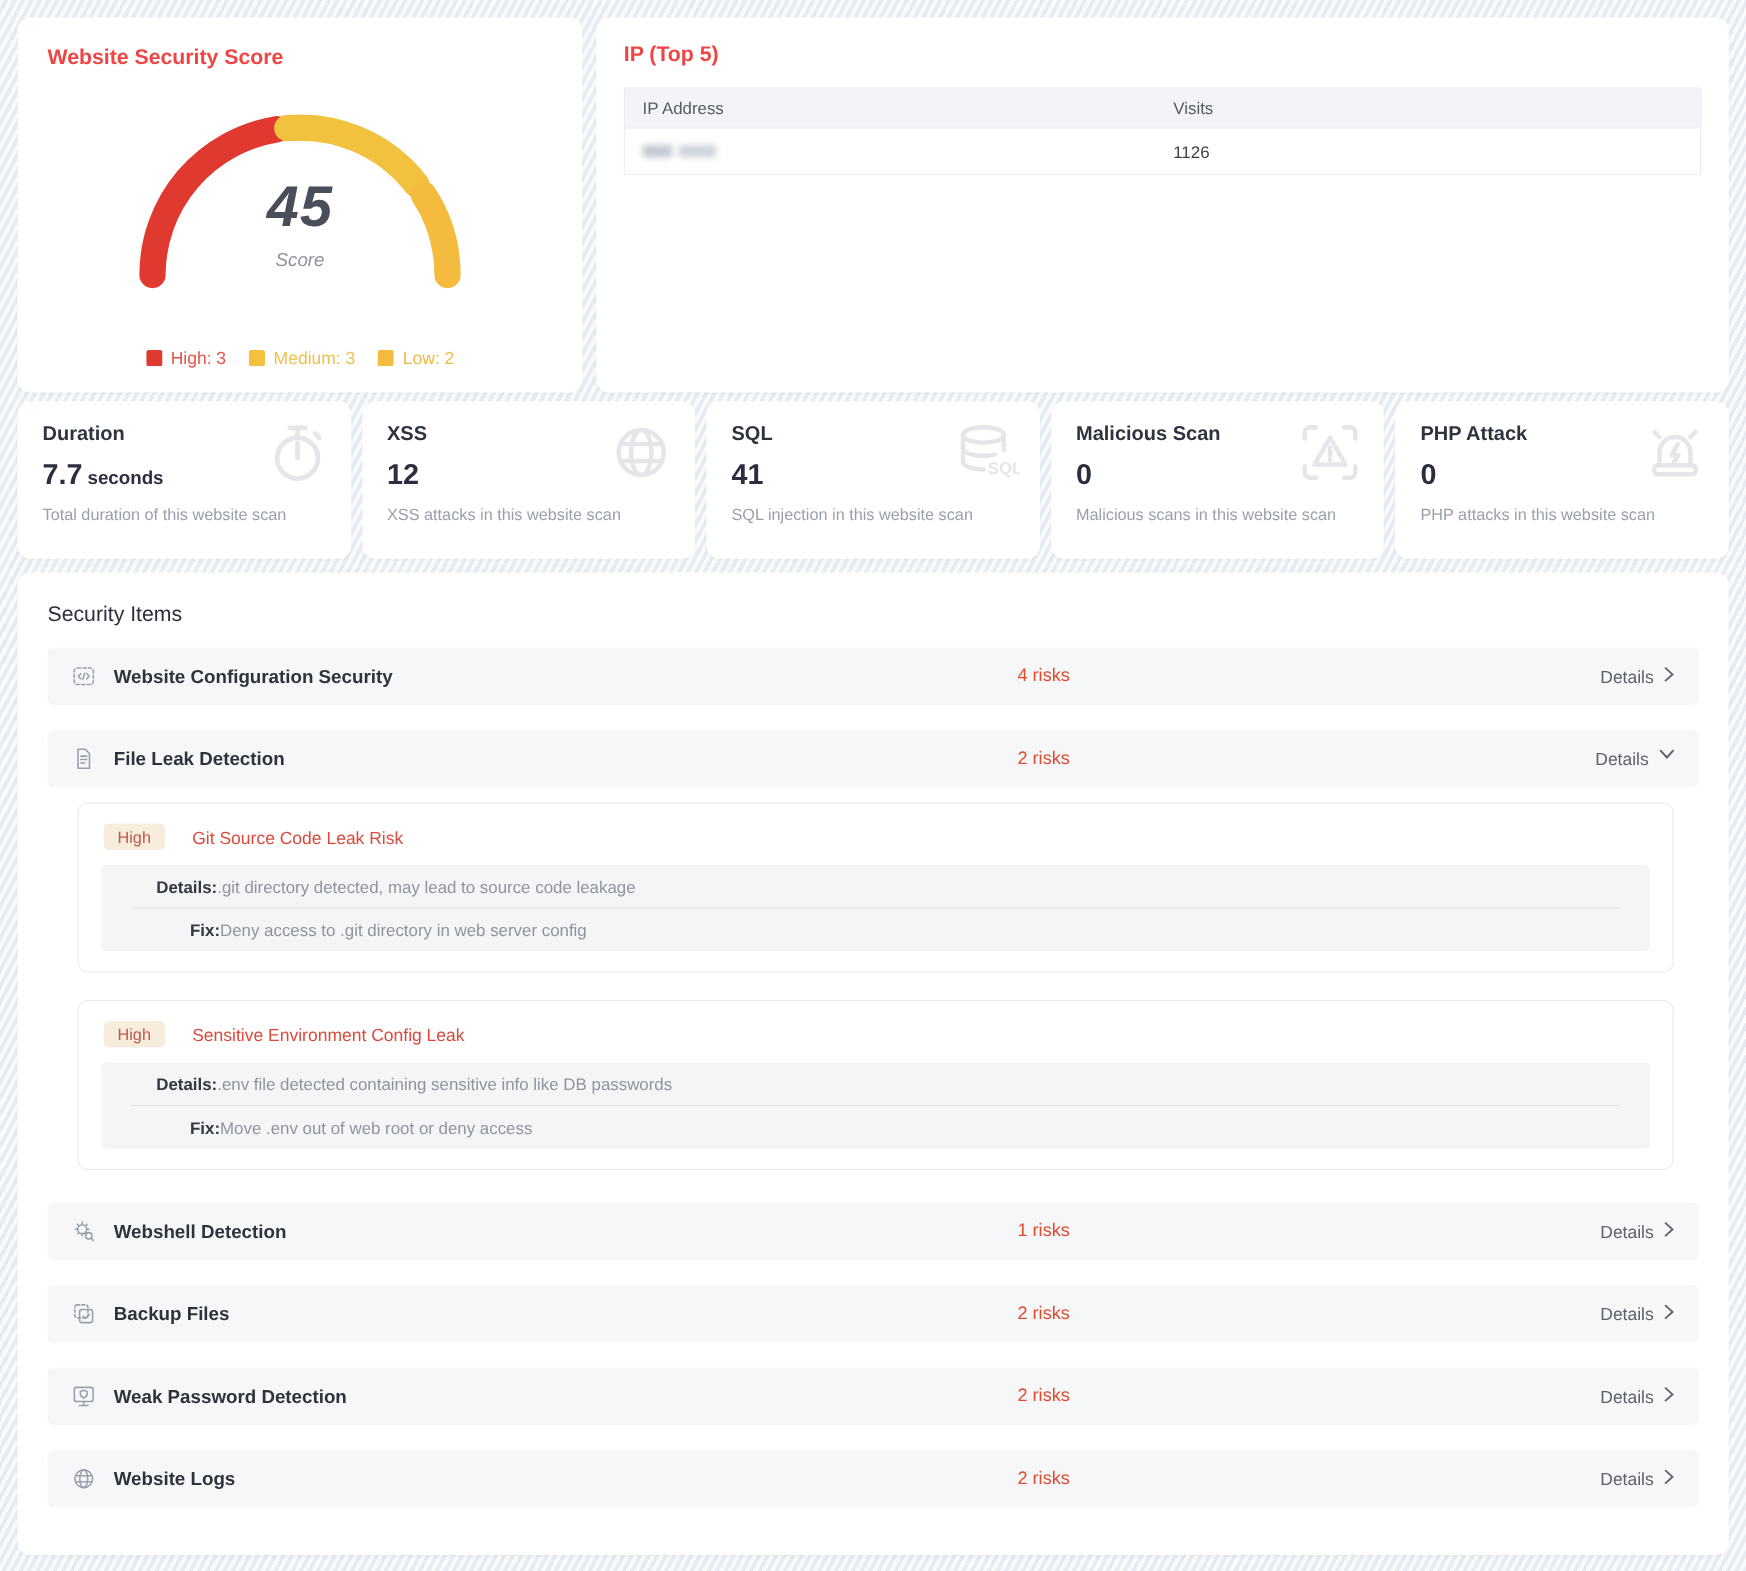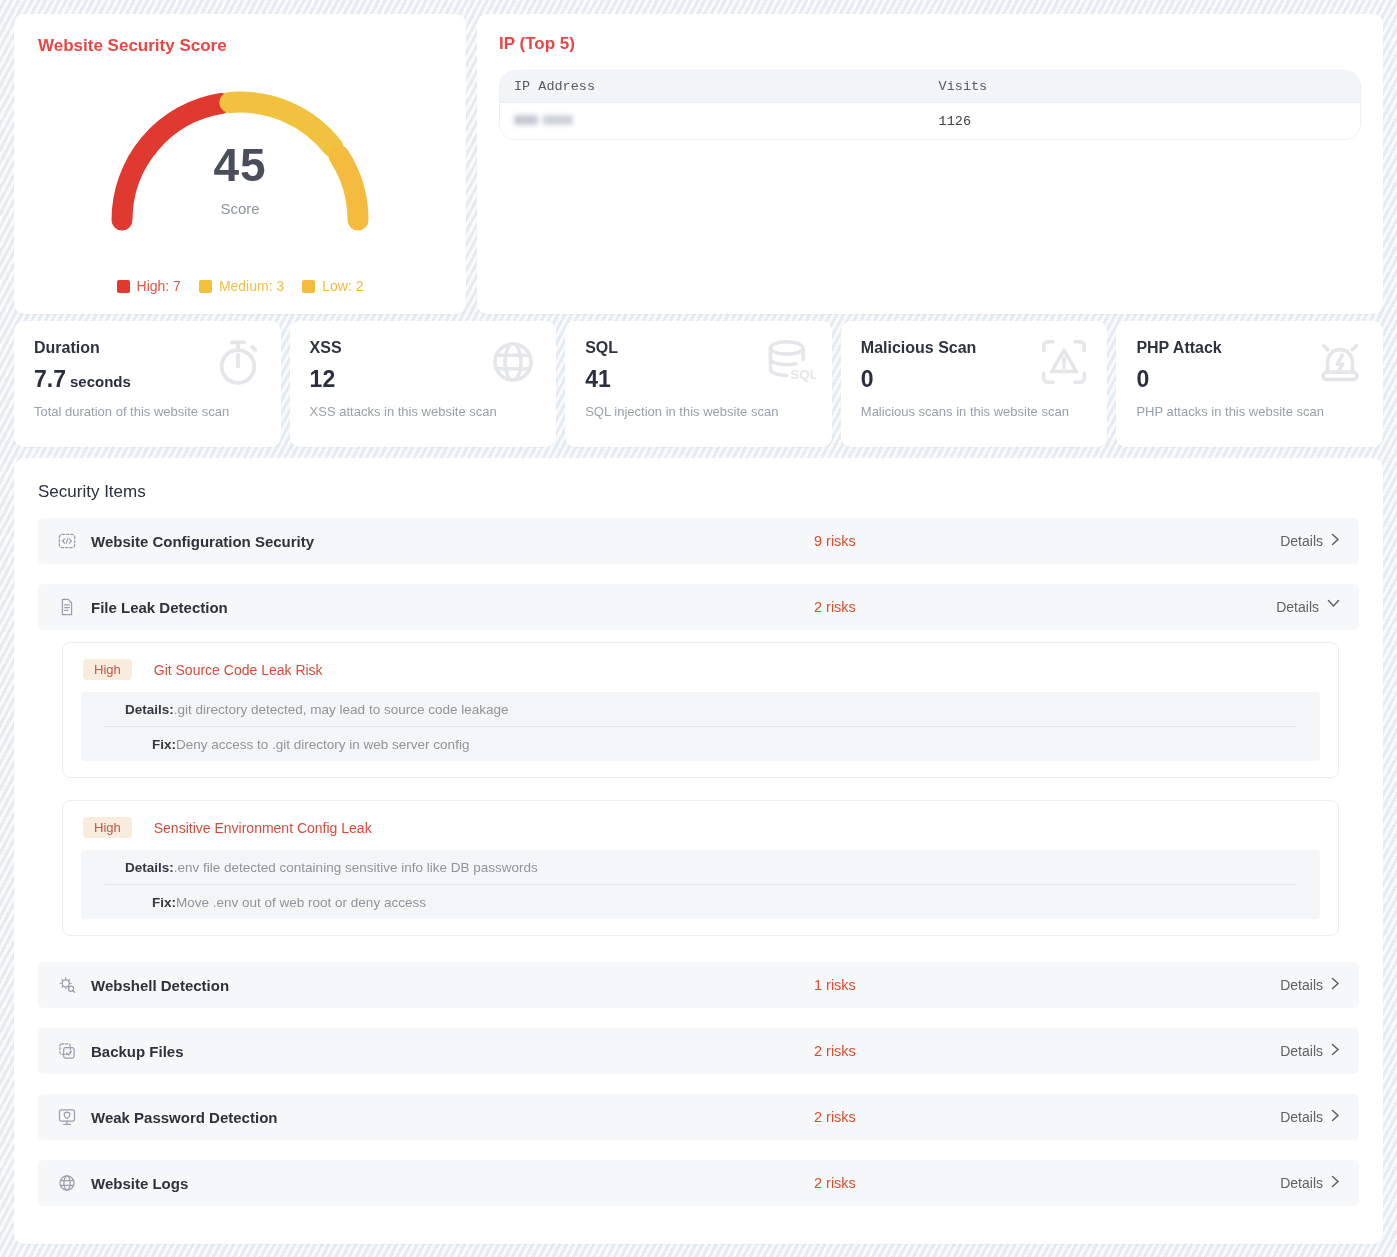--- a/index.html
+++ b/index.html
@@ -15,34 +15,34 @@
 
   .card { background:#fff; border-radius:10px; box-shadow:0 1px 2px rgba(30,40,60,.04); }
 
   
   .top-grid { display:grid; grid-template-columns:452px 1fr; gap:11px; }
   .score-card { height:300px; padding:22px 24px; position:relative; overflow:hidden; }
   .card-title { font-size:17px; font-weight:700; color:#ef4444; }
 
   .gauge-wrap { position:relative; width:280px; margin:24px auto 0; height:158px; }
   .gauge-wrap svg { display:block; }
-  .gauge-center { position:absolute; left:0; right:0; top:62px; text-align:center; }
+  .gauge-center { position:absolute; left:0; right:0; top:62px; text-align:center;font-style:italic; }
   .gauge-num { font-size:46px; font-weight:700; color:#4a4e5b; line-height:1; letter-spacing:1px; }
   .gauge-label { margin-top:12px; font-size:15px; color:#8e939d; }
 
   .legend { display:flex; justify-content:center; gap:18px; margin-top:40px; }
   .legend-item { display:flex; align-items:center; gap:7px; font-size:14px; font-weight:500; }
   .legend-item svg { display:block; }
   .lg-high { color:#e25548; }
   .lg-med  { color:#efc04a; }
   .lg-low  { color:#f2b844; }
 
   
   .ip-card { height:300px; padding:20px 22px; position:relative; overflow:hidden; }
-  .ip-table { margin-top:16px; border:1px solid #ebeef5; border-radius:16px; overflow:hidden; font-size:13.5px;font-family:Liberation Mono, monospace; }
+  .ip-table { margin-top:16px; border:1px solid #ebeef5; border-radius:0; overflow:hidden; font-size:13.5px; }
   .ip-thead { display:flex; background:#f2f4f7; color:#555a63; height:32px; align-items:center; border-bottom:1px solid #ebeef5; }
   .ip-row   { display:flex; background:#fff; height:36px; align-items:center; color:#404040; }
   .col-ip { width:51%; padding-left:14px; }
   .col-visits { flex:1; }
   .ip-blur { display:inline-flex; gap:5px; filter:blur(2.5px); }
   .ip-blur i { display:block; height:10px; border-radius:2px; background:#c3c8d2; }
   .ip-blur i:nth-child(1){ width:24px; }
   .ip-blur i:nth-child(2){ width:30px; background:#ced3db; }
 
   
@@ -106,21 +106,21 @@
           <div class="gauge-num">45</div>
           <div class="gauge-label">Score</div>
         </div>
       </div>
 
       <div class="legend">
         <div class="legend-item lg-high">
           <svg width="13" height="13">
             <rect width="13" height="13" rx="2" fill="#e03a30"></rect>
           </svg>
-          <span>High: 7</span>
+          <span>High: 3</span>
         </div>
         <div class="legend-item lg-med">
           <svg width="13" height="13">
             <rect width="13" height="13" rx="2" fill="#f2c13d"></rect>
           </svg>
           <span>Medium: 3</span>
         </div>
         <div class="legend-item lg-low">
           <svg width="13" height="13">
             <rect width="13" height="13" rx="2" fill="#f4bb3e"></rect>
@@ -249,21 +249,21 @@
           <span class="sec-icon">
             <svg width="20" height="20" viewBox="0 0 24 24" fill="none" stroke="#99a0ab" stroke-width="1.5" stroke-linecap="round" stroke-linejoin="round">
               <rect x="2.8" y="4" width="18.4" height="16" rx="3.2" stroke-dasharray="3 2.2"></rect>
               <polyline points="9,9.5 6.8,12 9,14.5"></polyline>
               <polyline points="15,9.5 17.2,12 15,14.5"></polyline>
               <line x1="12.9" y1="9.2" x2="11.1" y2="14.8"></line>
             </svg>
           </span>
           <span class="sec-row-label">Website Configuration Security</span>
         </div>
-        <span class="sec-risks">9 risks</span>
+        <span class="sec-risks">4 risks</span>
         <span class="sec-details">
           <span>Details</span>
           <svg class="chev" width="9" height="13" viewBox="0 0 9 13" fill="none" stroke="#5d6168" stroke-width="1.5" stroke-linecap="round">
               <polyline points="1.5,1.5 7,6.5 1.5,11.5"></polyline>
             </svg>
         </span>
       </div>
 
       <div class="sec-row">
         <div class="sec-row-left">

